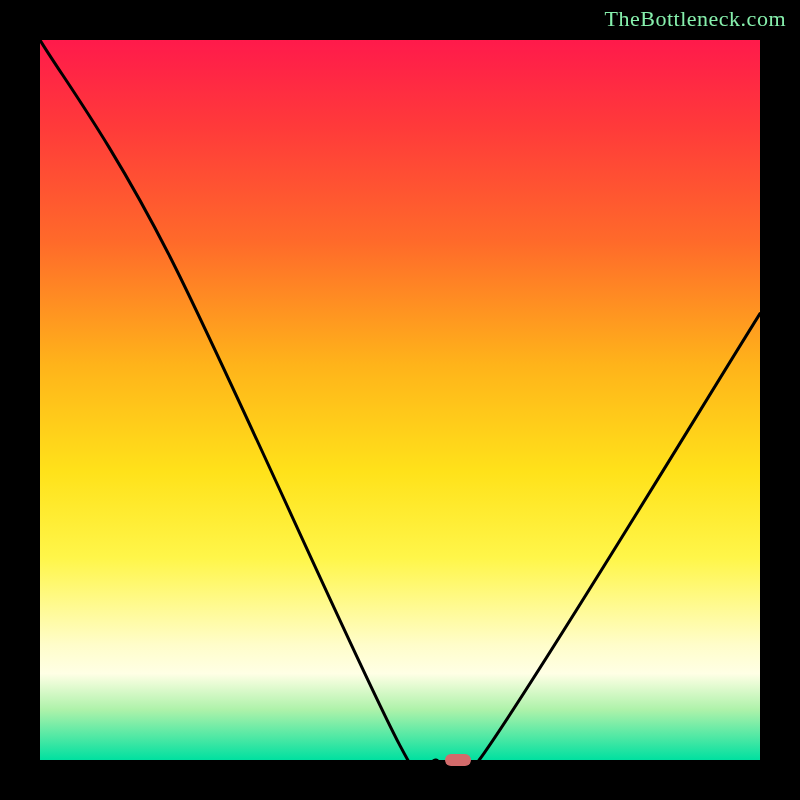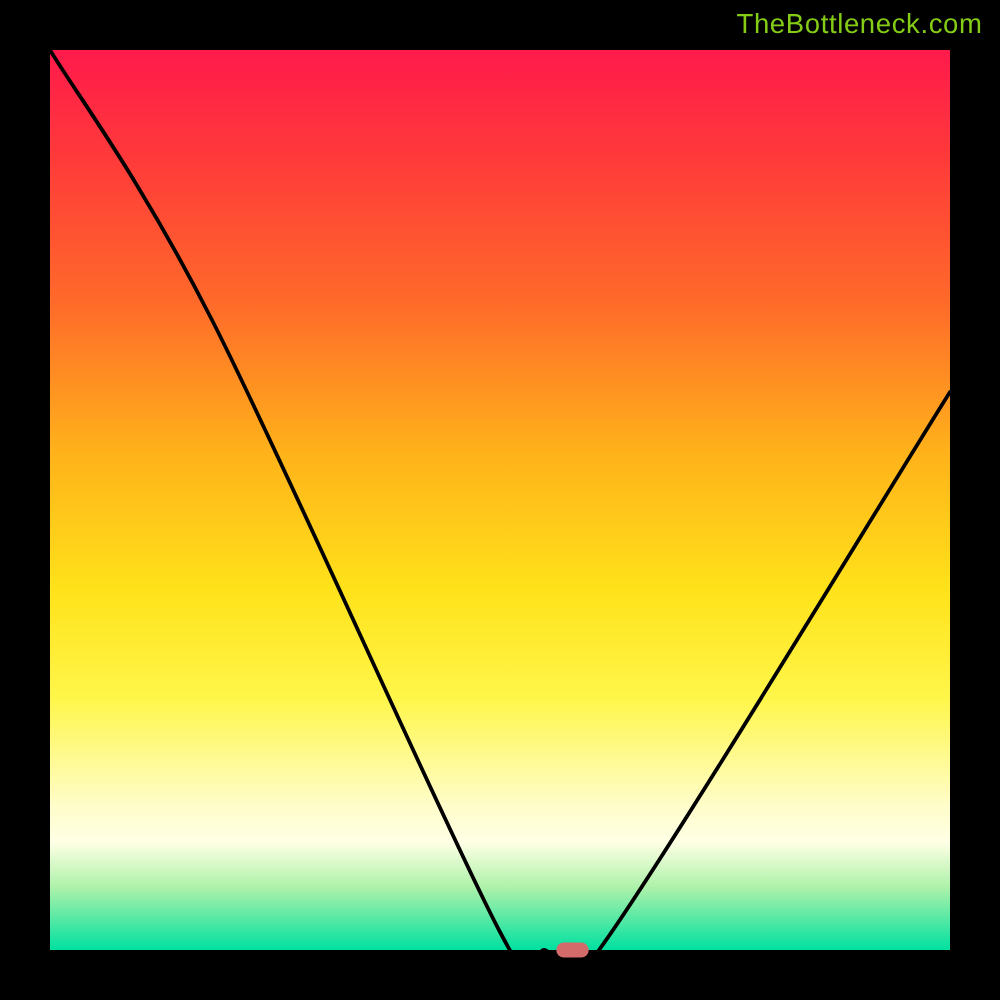--- a/index.html
+++ b/index.html
@@ -8,24 +8,25 @@
     height: 800px;
     background: #000;
     position: relative;
     overflow: hidden;
     font-family: Arial, Helvetica, sans-serif;
   }
   .attribution {
     position: absolute;
     top: 6px;
     right: 14px;
-    color: #84cc16;
+    color: #86efac;
     font-size: 22px;
     letter-spacing: 0.5px;
     z-index: 10;
+    font-family: Liberation Serif, serif;
   }
   .chart-area {
     position: absolute;
     left: 40px;
     top: 40px;
     width: 720px;
     height: 720px;
     background: linear-gradient(
       to bottom,
       #ff1a4b 0%,

